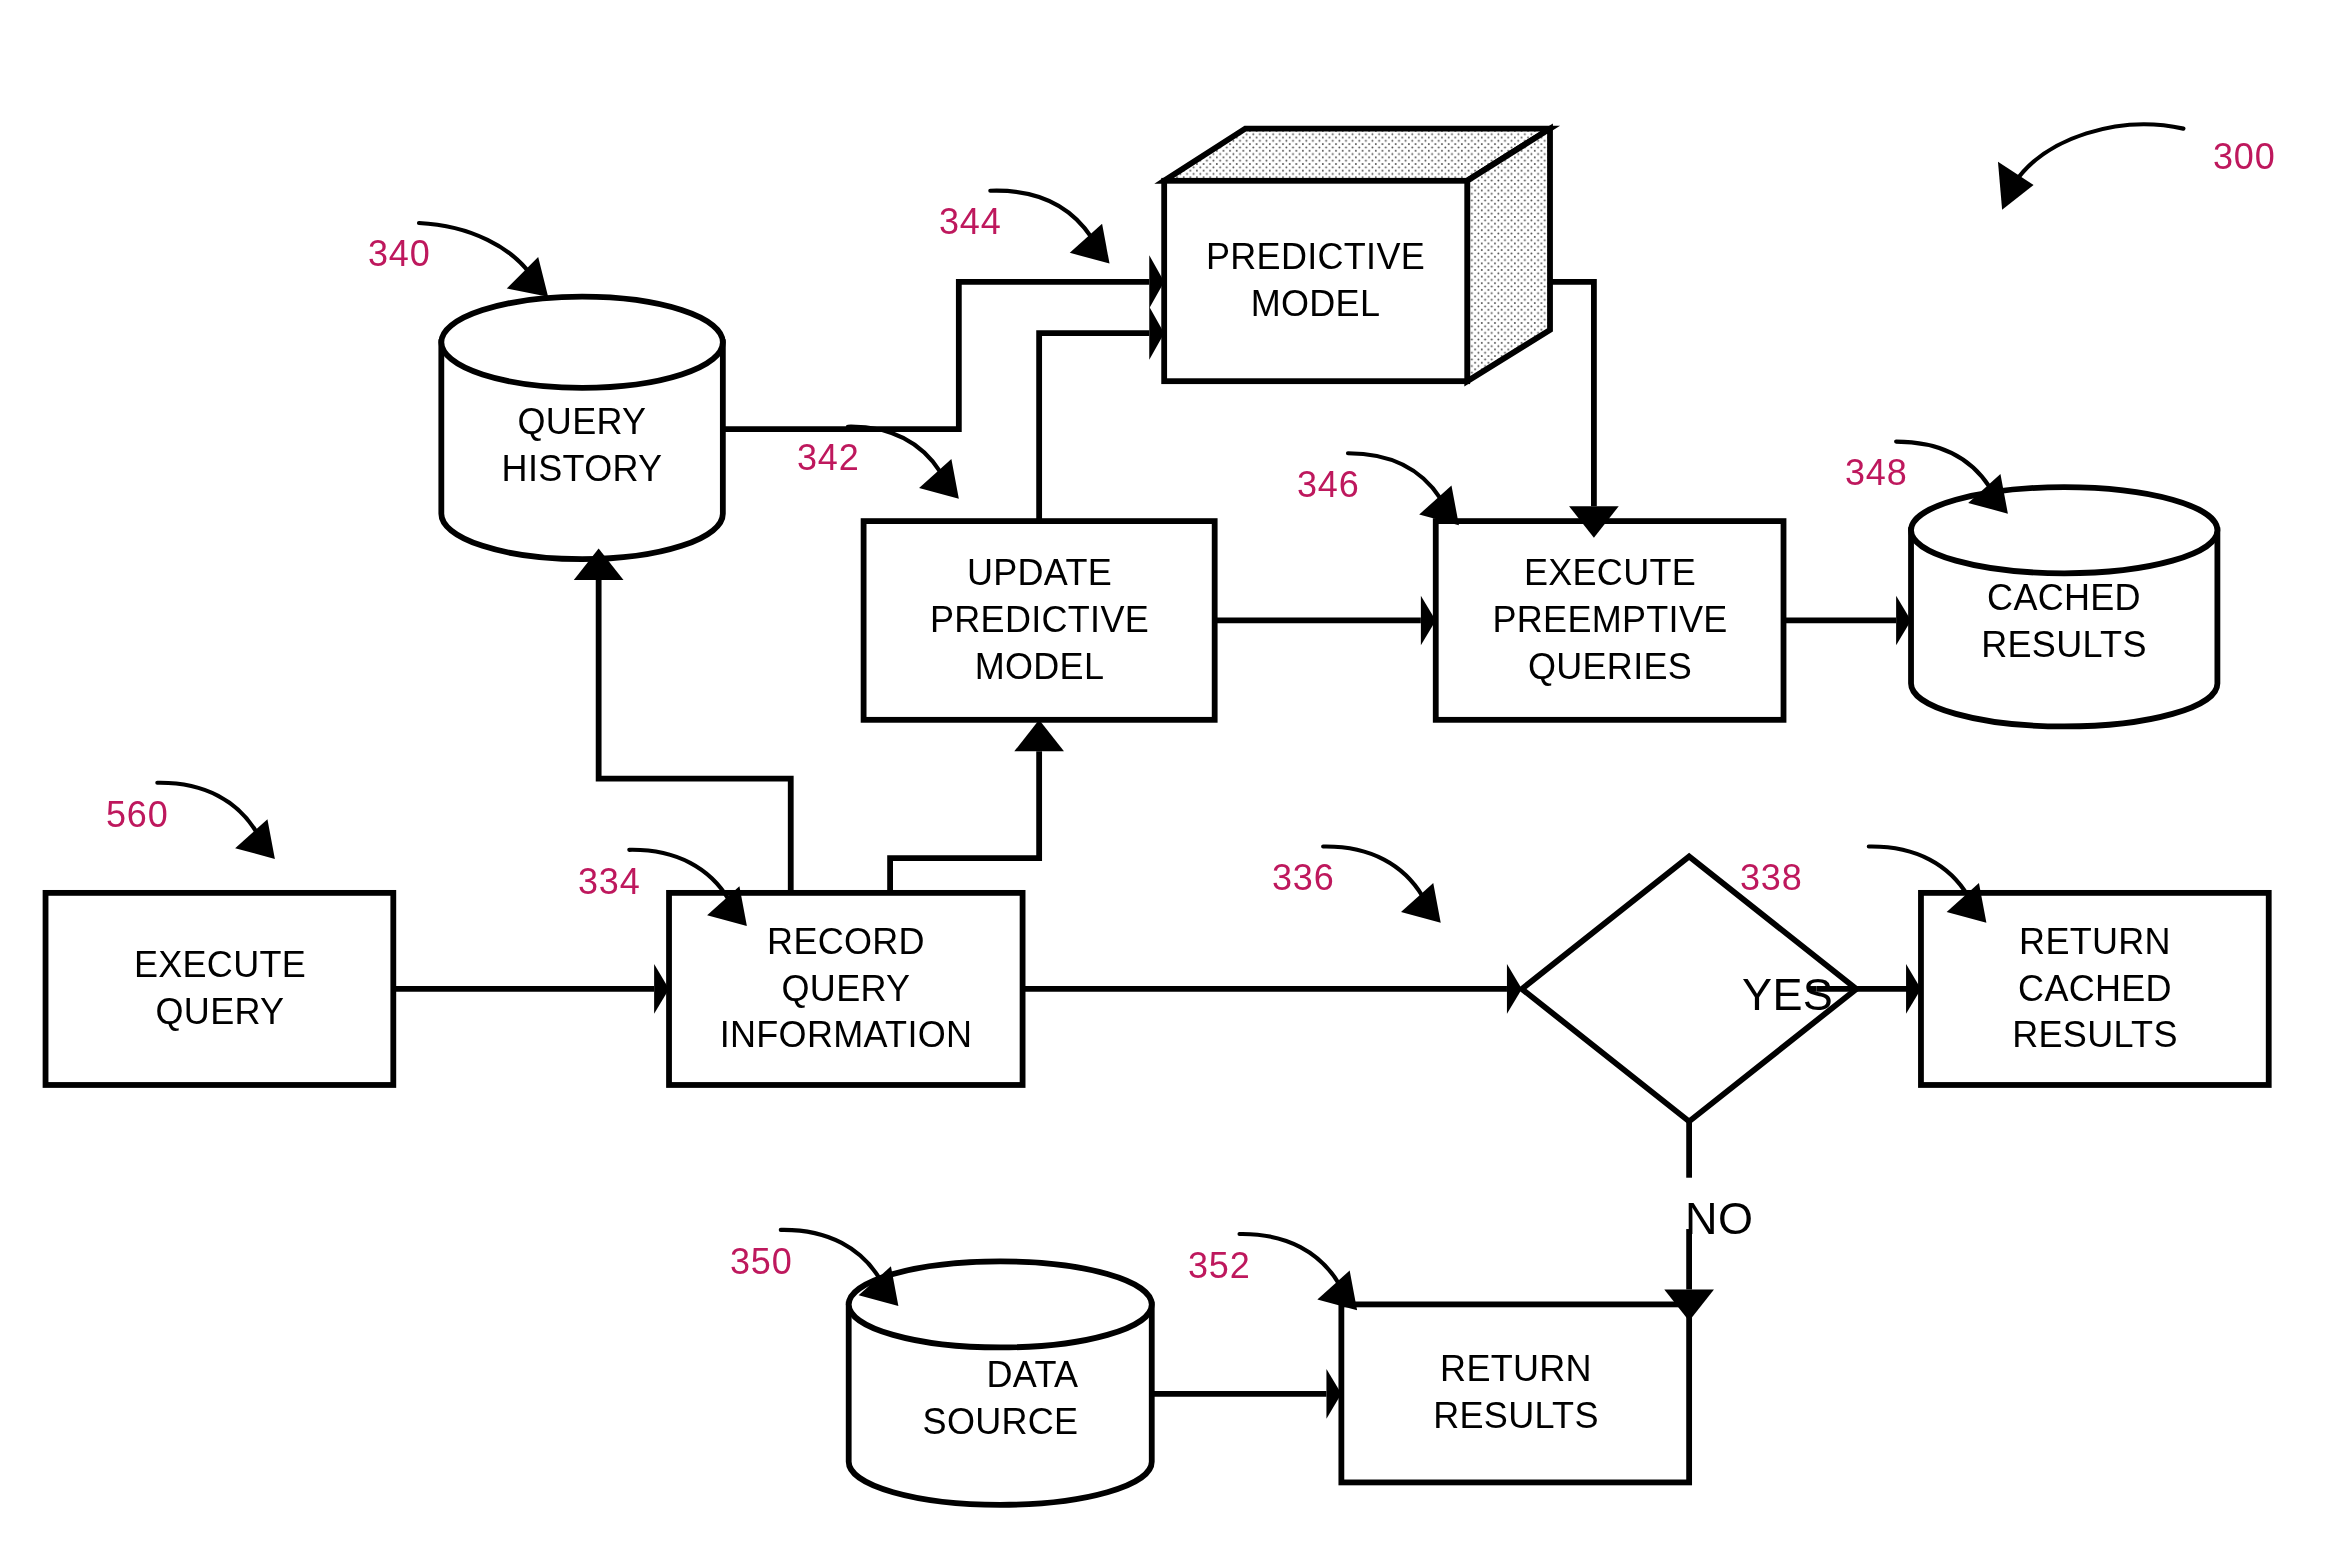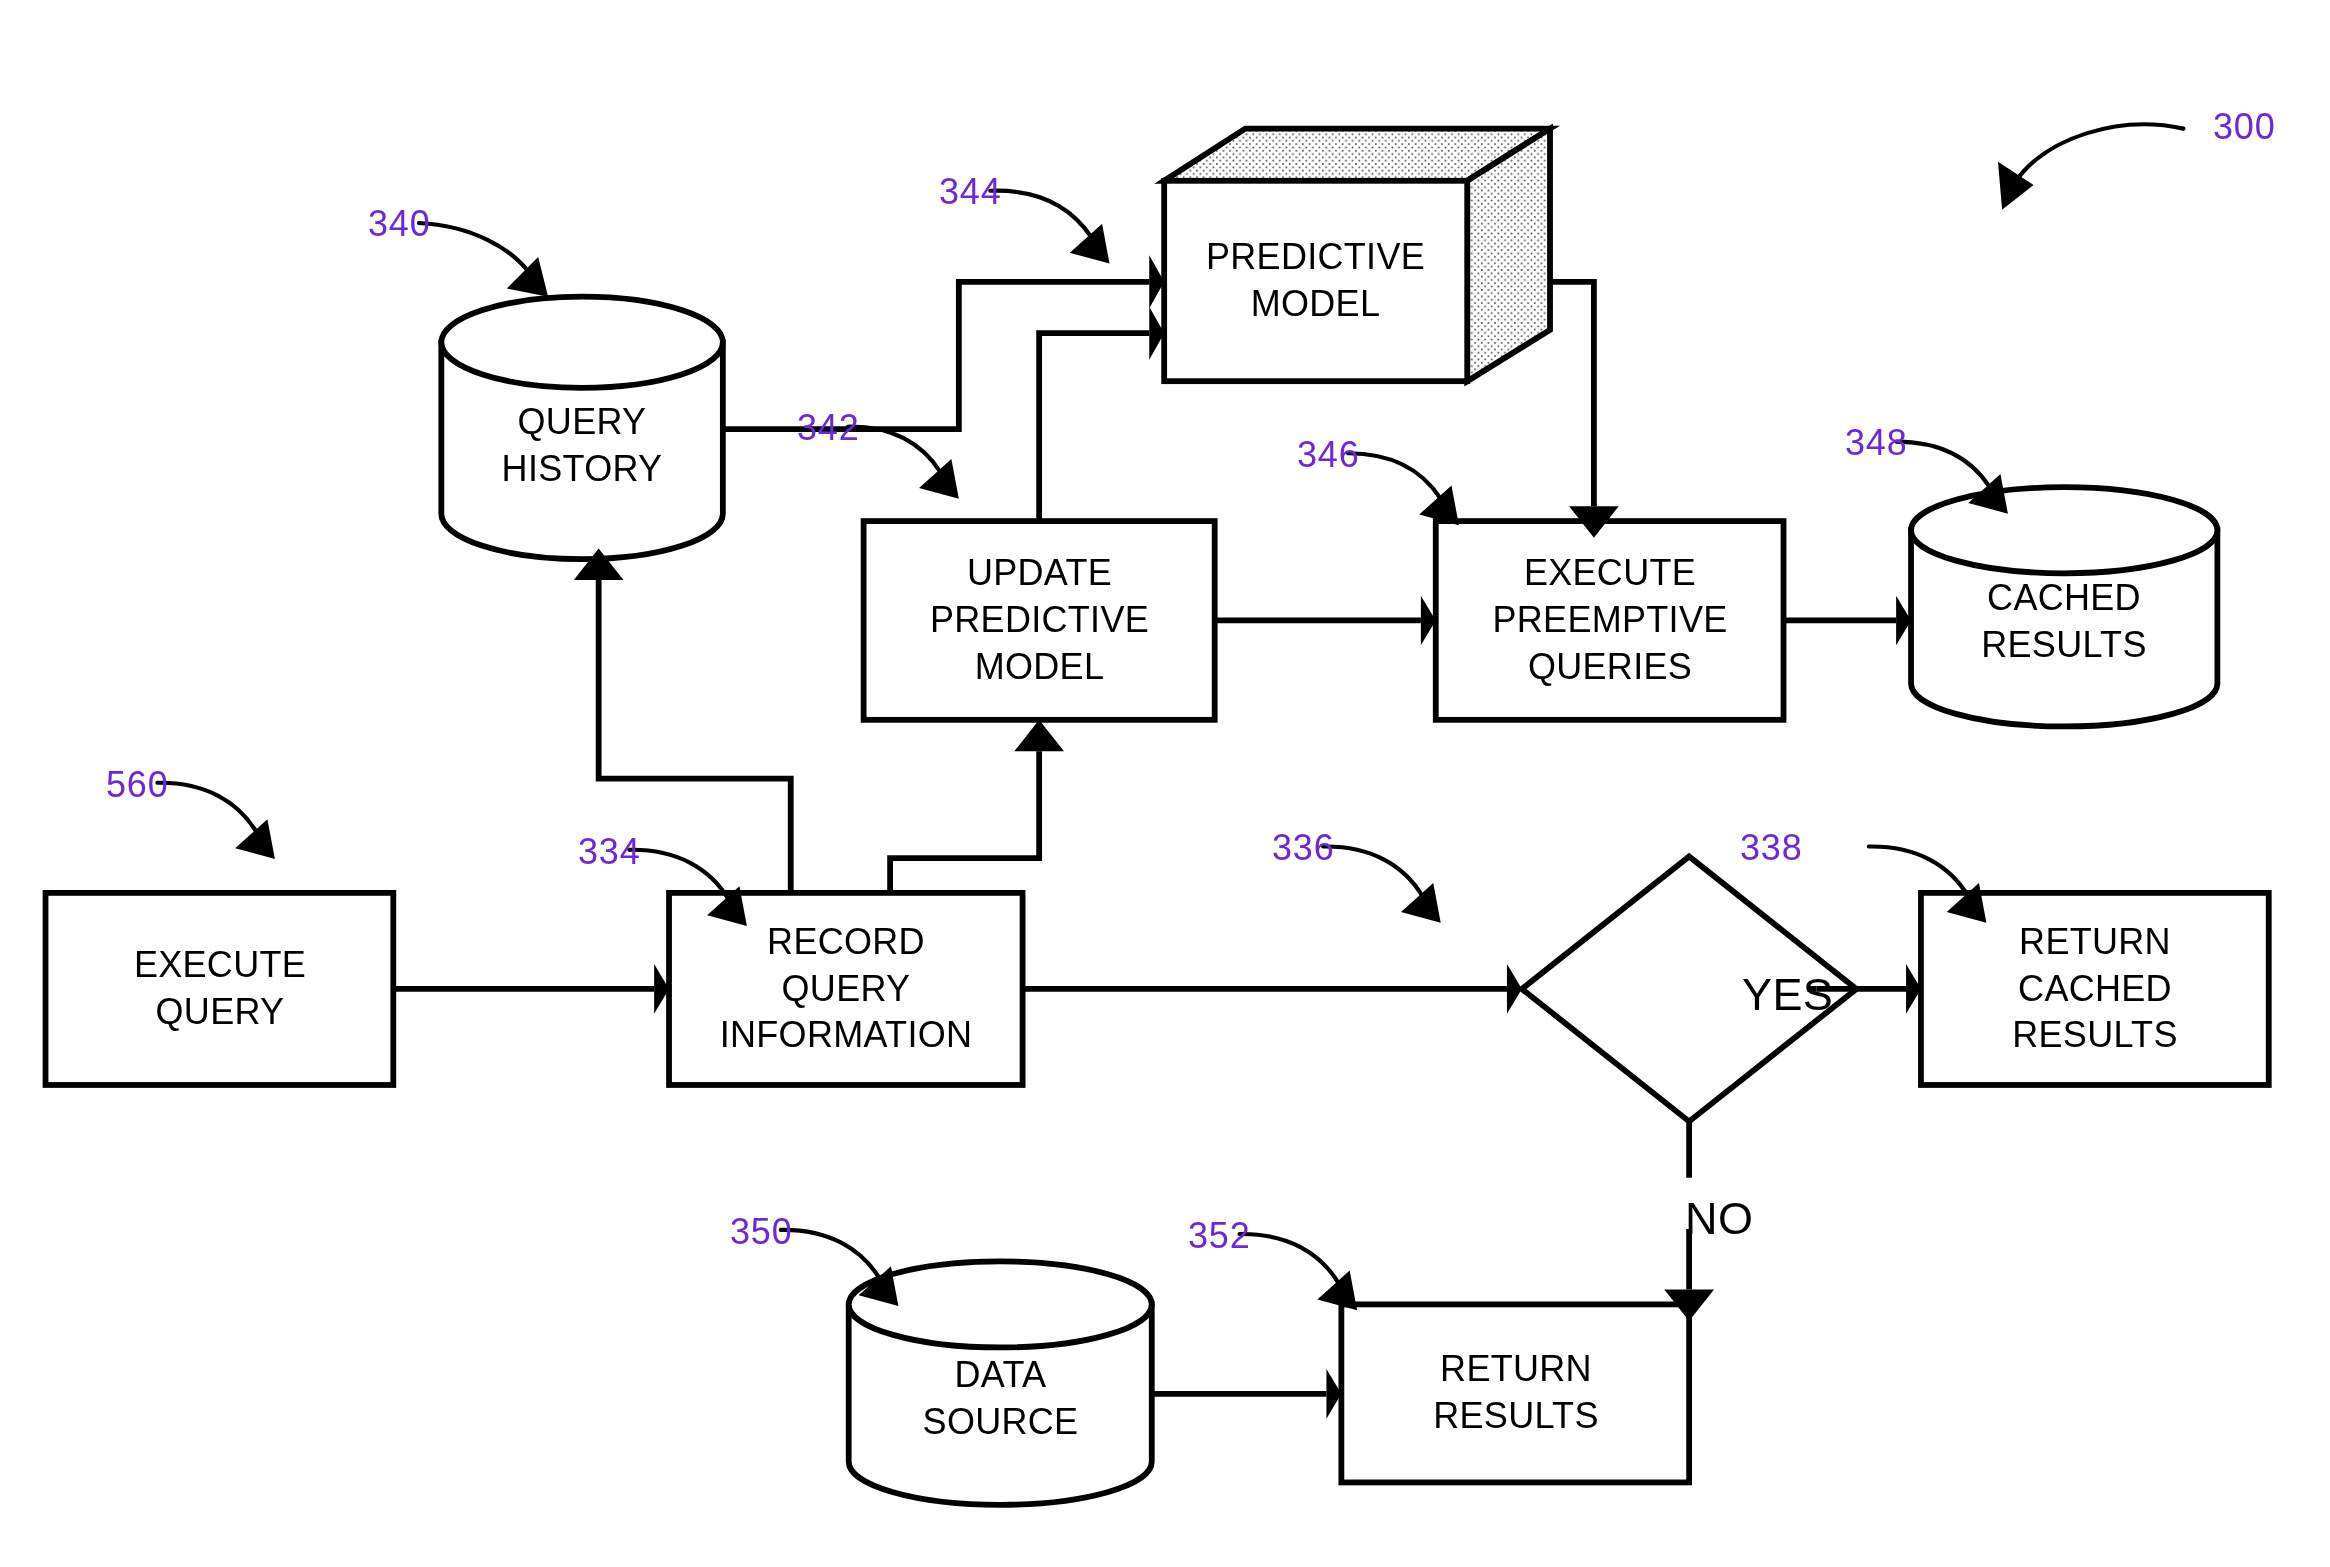--- a/index.html
+++ b/index.html
@@ -64,22 +64,23 @@
     line-height: 1.30;
     color: #000000;
     letter-spacing: 0.3px;
     white-space: pre-line;
     pointer-events: none;
   }
   .ref-num {
     position: absolute;
     font-family: "Liberation Sans", sans-serif;
     font-size: 36px;
-    color: #6d28d9;
+    color: #be185d;
     letter-spacing: 0.8px;
+    margin-top: 30px;
   }
   .edge-label {
     position: absolute;
     font-family: "Liberation Sans", sans-serif;
     font-size: 45px;
     color: #000000;
     letter-spacing: 0.4px;
   }
 </style>
 </head>
@@ -280,21 +281,21 @@
 
   <div class="node-label" style="left:669px; top:893px; width:354px; height:192px;">RECORD
 QUERY
 INFORMATION</div>
 
 
   <div class="node-label" style="left:1921px; top:893px; width:348px; height:192px;">RETURN
 CACHED
 RESULTS</div>
 
-  <div class="node-label" style="left:849px; top:1333px; width:303px; height:132px;">DATA
+  <div class="node-label" style="left:849px; top:1333px; width:303px; height:132px;text-align:right;">DATA
 SOURCE</div>
 
   <div class="node-label" style="left:1342px; top:1304px; width:348px; height:178px;">RETURN
 RESULTS</div>
 
   <div class="edge-label" style="left:1742px; top:969px;">YES</div>
 
   <div class="edge-label" style="left:1685px; top:1177px;margin-top:16px;">NO</div>
 
   <div class="ref-num" style="left:2213px; top:106px;">300</div>

